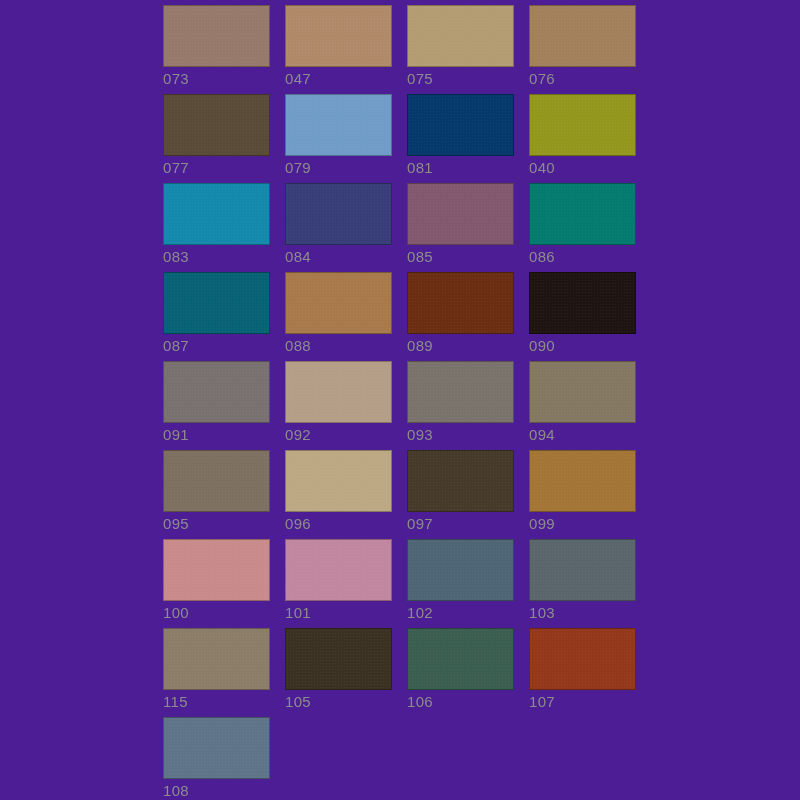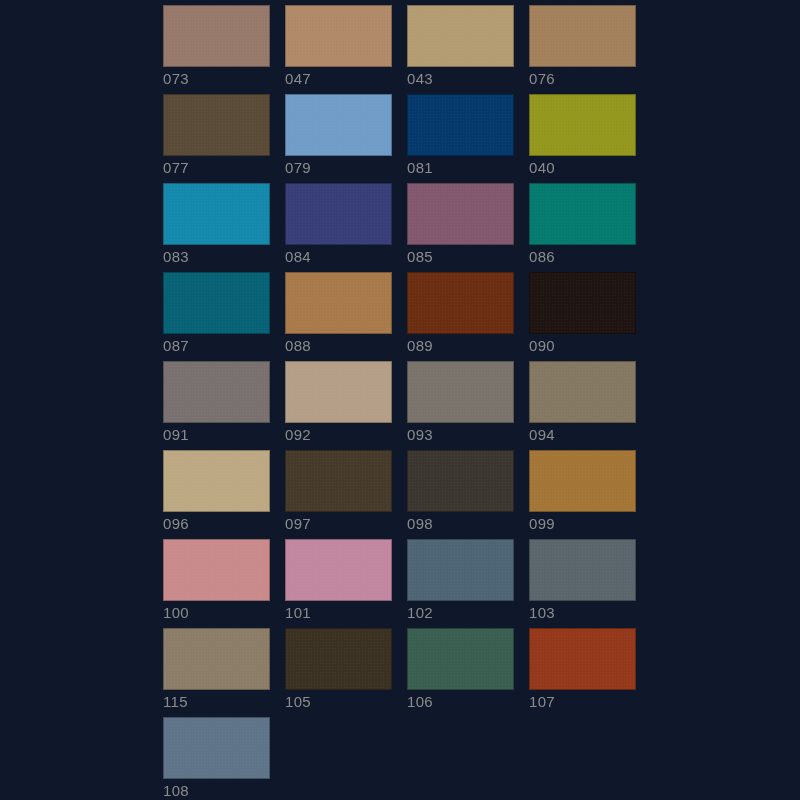--- a/index.html
+++ b/index.html
@@ -10,21 +10,21 @@
   body {
     width: 800px;
     height: 800px;
     font-family: "Liberation Sans", sans-serif;
     overflow: hidden;
   }
   #swatch-chart {
     position: relative;
     width: 800px;
     height: 800px;
-    background: #0f172a;
+    background: #4c1d95;
   }
   .swatch-grid {
     position: absolute;
     left: 163px;
     top: 5px;
     width: 474px;
     display: grid;
     grid-template-columns: repeat(4, 107px);
     grid-column-gap: 15px;
     grid-row-gap: 27px;
@@ -77,21 +77,21 @@
       <div class="swatch-cell">
         <div class="swatch-chip" style="background-color: rgb(150, 121, 106);"></div>
         <div class="swatch-label">073</div>
       </div>
       <div class="swatch-cell">
         <div class="swatch-chip" style="background-color: rgb(176, 138, 104);"></div>
         <div class="swatch-label">047</div>
       </div>
       <div class="swatch-cell">
         <div class="swatch-chip" style="background-color: rgb(179, 155, 114);"></div>
-        <div class="swatch-label">043</div>
+        <div class="swatch-label">075</div>
       </div>
       <div class="swatch-cell">
         <div class="swatch-chip" style="background-color: rgb(163, 128, 92);"></div>
         <div class="swatch-label">076</div>
       </div>
       <div class="swatch-cell">
         <div class="swatch-chip" style="background-color: rgb(90, 74, 56);"></div>
         <div class="swatch-label">077</div>
       </div>
       <div class="swatch-cell">
@@ -148,30 +148,30 @@
       </div>
       <div class="swatch-cell">
         <div class="swatch-chip" style="background-color: rgb(121, 115, 107);"></div>
         <div class="swatch-label">093</div>
       </div>
       <div class="swatch-cell">
         <div class="swatch-chip" style="background-color: rgb(133, 120, 98);"></div>
         <div class="swatch-label">094</div>
       </div>
       <div class="swatch-cell">
+        <div class="swatch-chip" style="background-color: rgb(126, 112, 96);"></div>
+        <div class="swatch-label">095</div>
+      </div>
+      <div class="swatch-cell">
         <div class="swatch-chip" style="background-color: rgb(188, 168, 131);"></div>
         <div class="swatch-label">096</div>
       </div>
       <div class="swatch-cell">
         <div class="swatch-chip" style="background-color: rgb(70, 58, 43);"></div>
         <div class="swatch-label">097</div>
-      </div>
-      <div class="swatch-cell">
-        <div class="swatch-chip" style="background-color: rgb(59, 54, 48);"></div>
-        <div class="swatch-label">098</div>
       </div>
       <div class="swatch-cell">
         <div class="swatch-chip" style="background-color: rgb(163, 117, 55);"></div>
         <div class="swatch-label">099</div>
       </div>
       <div class="swatch-cell">
         <div class="swatch-chip" style="background-color: rgb(201, 138, 140);"></div>
         <div class="swatch-label">100</div>
       </div>
       <div class="swatch-cell">

